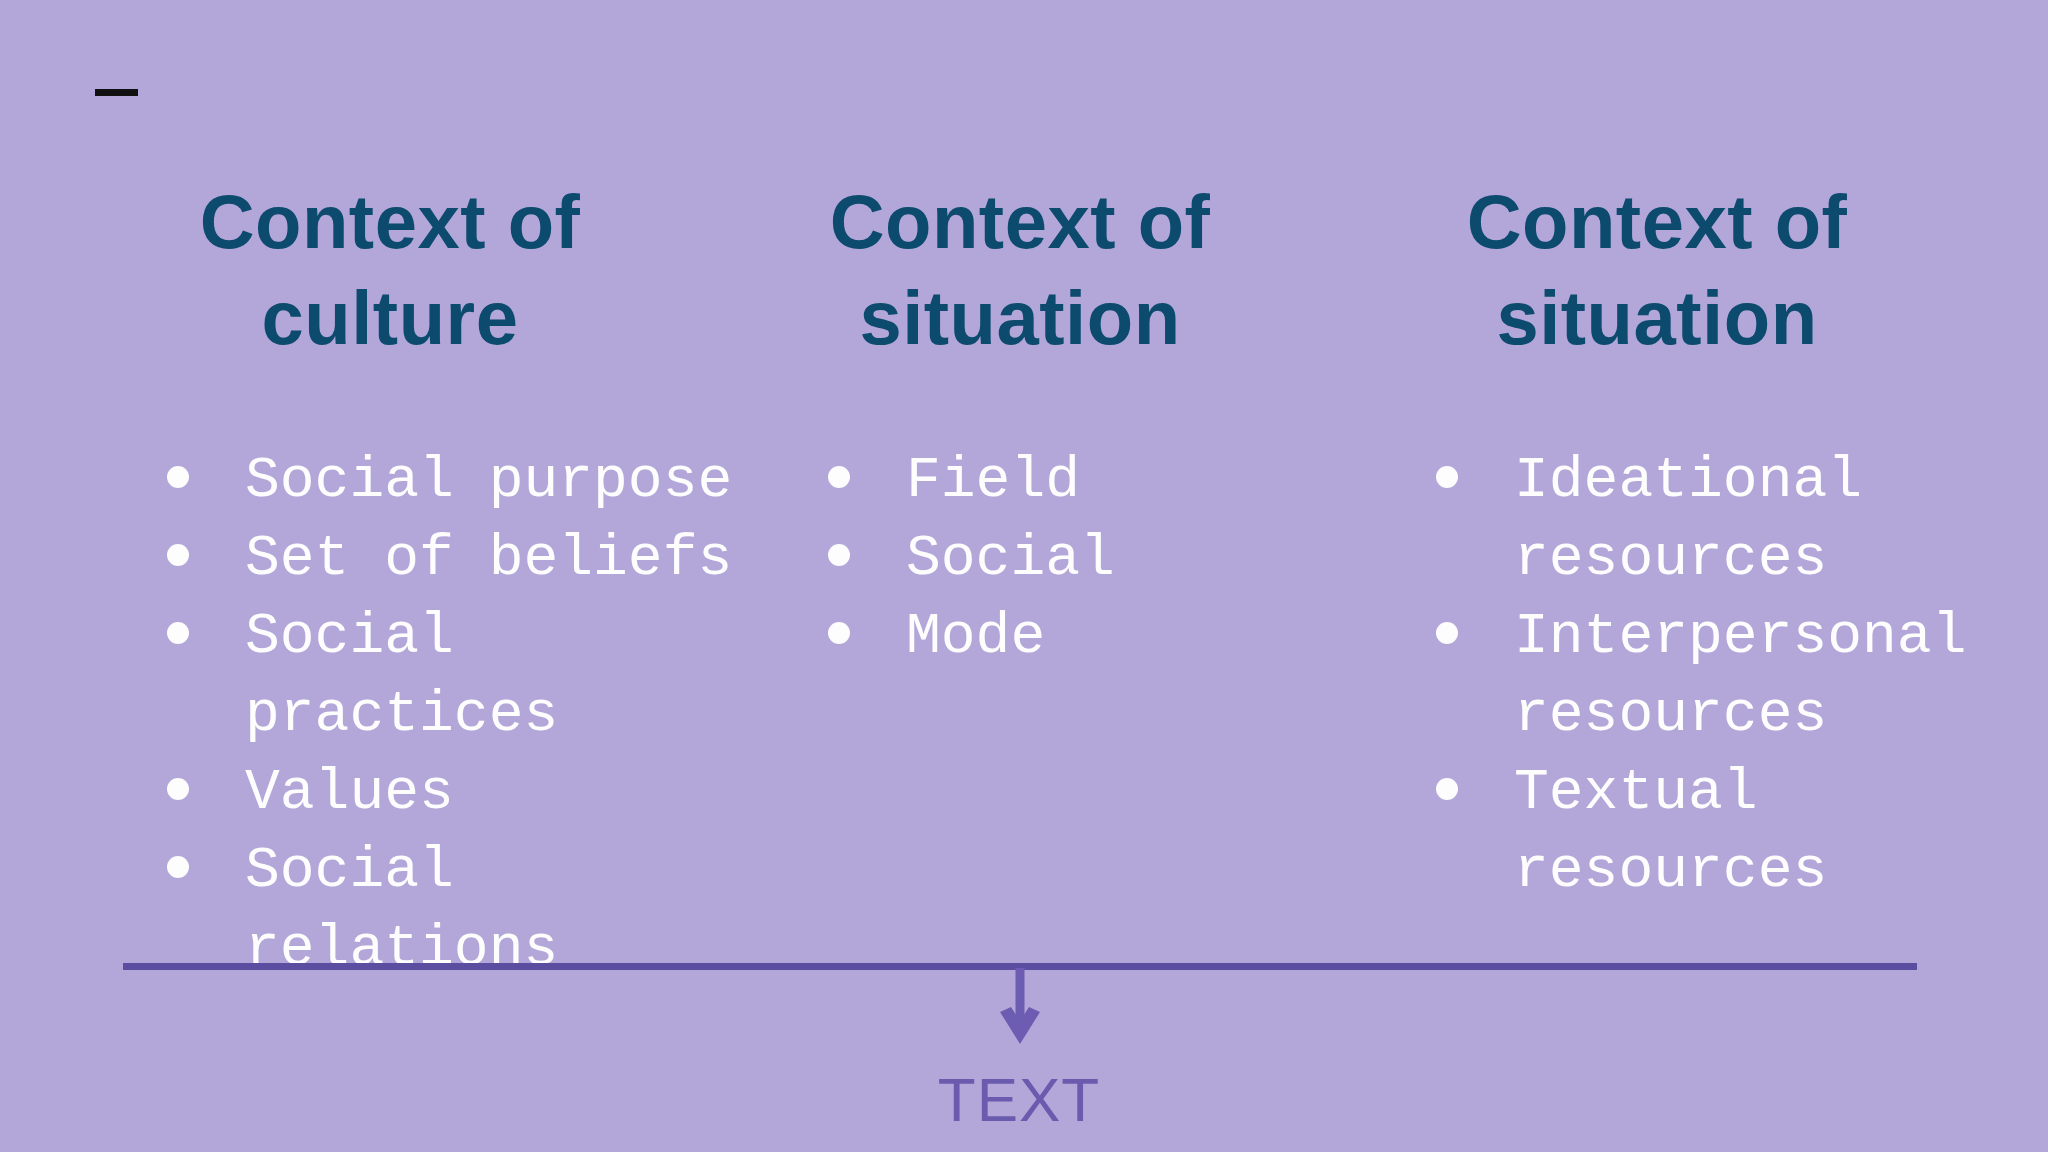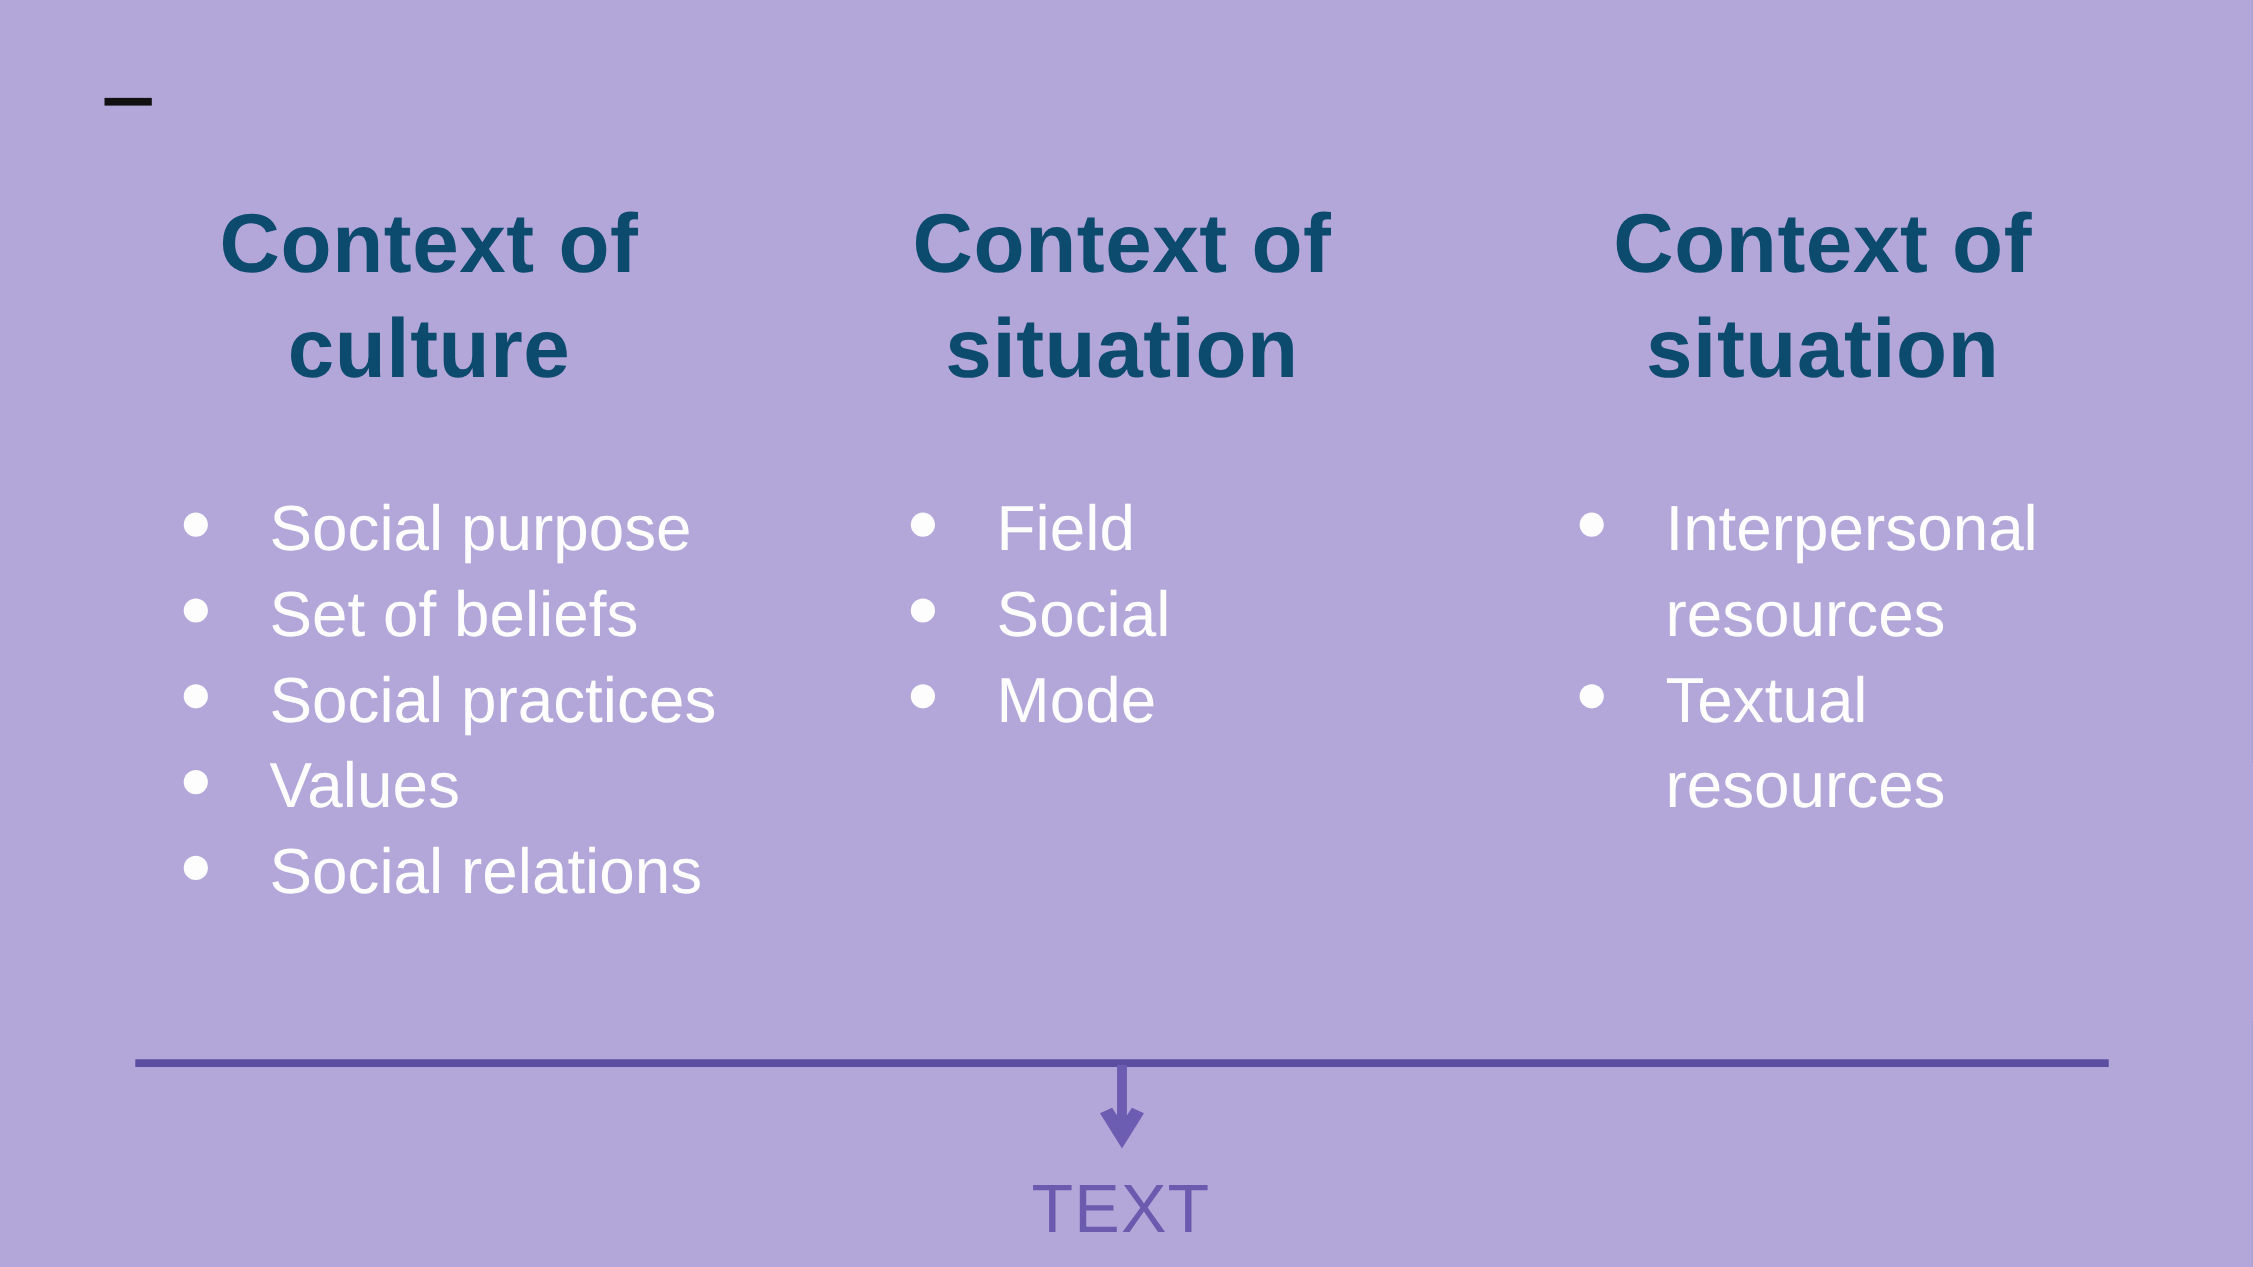--- a/index.html
+++ b/index.html
@@ -34,20 +34,21 @@
     color: #0c4a6e;
     letter-spacing: 0.5px;
   }
   .col-heading.c1 { left: 120px; }
   .col-heading.c2 { left: 750px; }
   .col-heading.c3 { left: 1387px; }
 
   .bullet-list {
     position: absolute;
     top: 442px;
+    font-family: Liberation Mono, monospace;
   }
   .bullet-list.l1 { left: 167px; width: 572px; }
   .bullet-list.l2 { left: 828px; width: 470px; }
   .bullet-list.l3 { left: 1436px; width: 524px; }
 
   .bullet-item {
     display: flex;
     align-items: flex-start;
   }
   .bullet-dot {
@@ -137,20 +138,24 @@
     </div>
     <div class="bullet-item">
       <span class="bullet-dot"></span>
       <span class="bullet-text">Mode</span>
     </div>
   </div>
 
   <div class="bullet-list l3">
     <div class="bullet-item">
       <span class="bullet-dot"></span>
+      <span class="bullet-text">Ideational resources</span>
+    </div>
+    <div class="bullet-item">
+      <span class="bullet-dot"></span>
       <span class="bullet-text">Interpersonal resources</span>
     </div>
     <div class="bullet-item">
       <span class="bullet-dot"></span>
       <span class="bullet-text">Textual resources</span>
     </div>
   </div>
 
   <div class="divider-line"></div>
 

